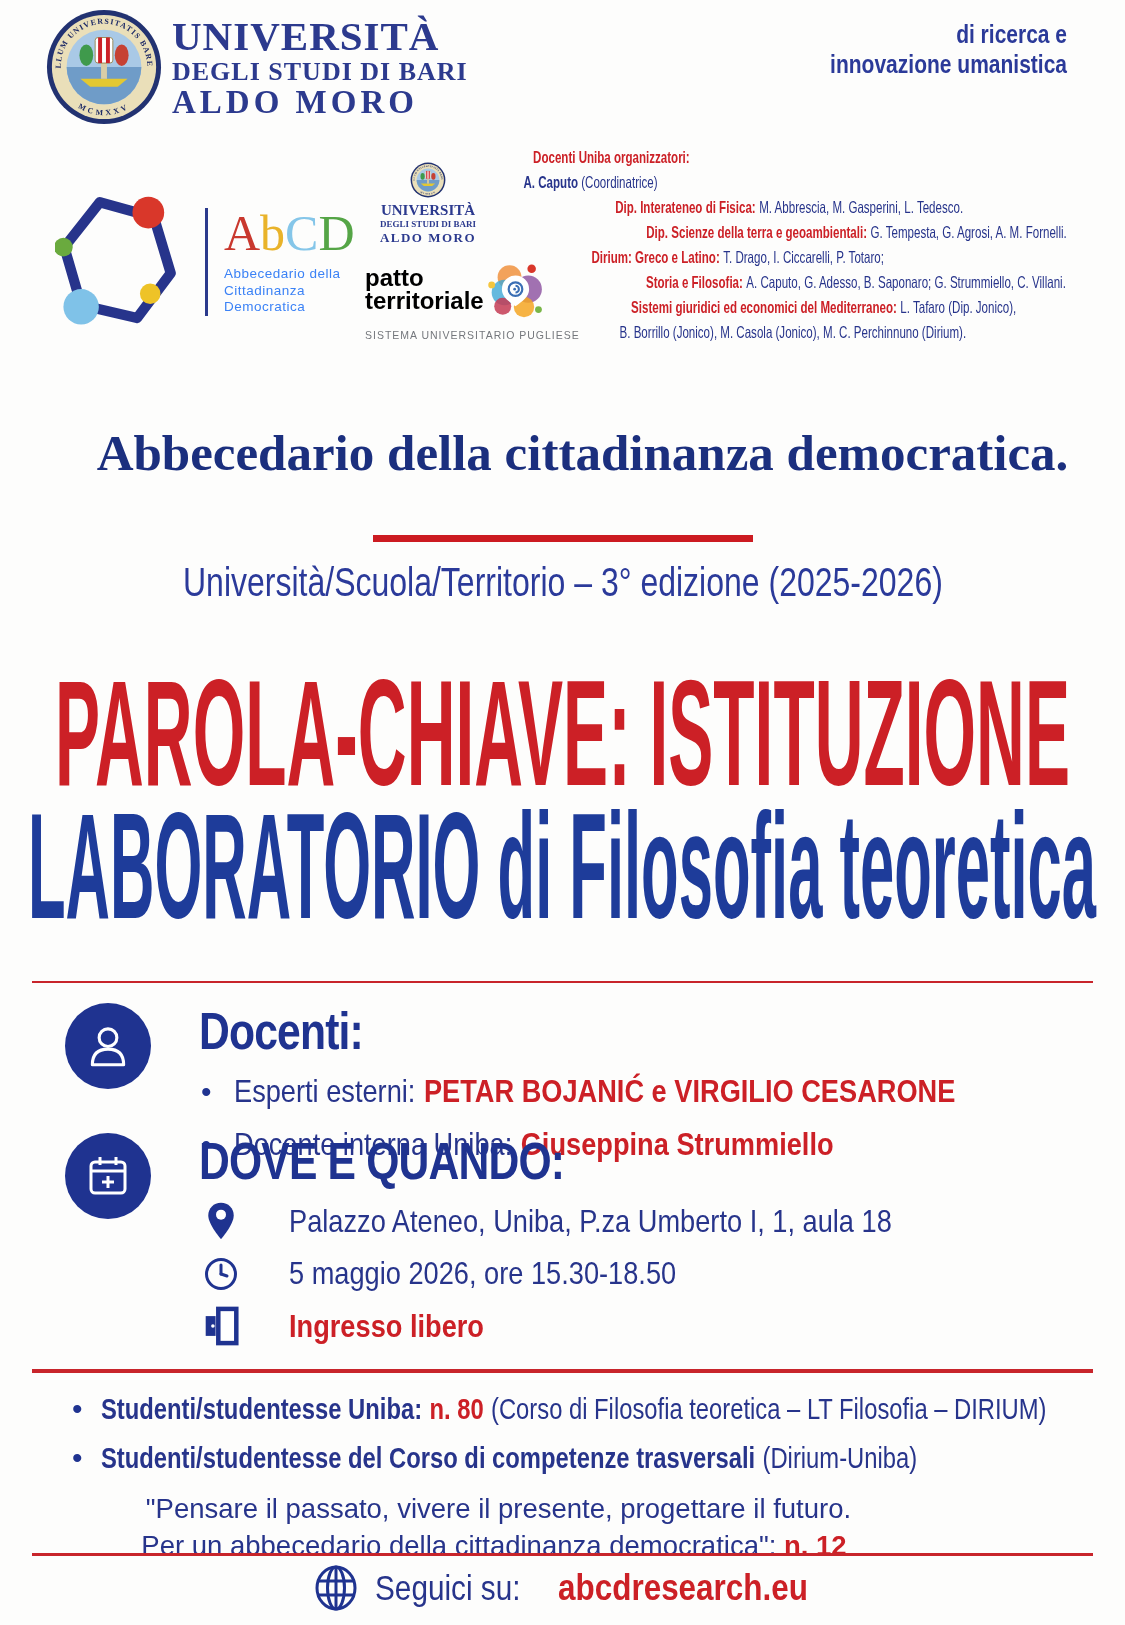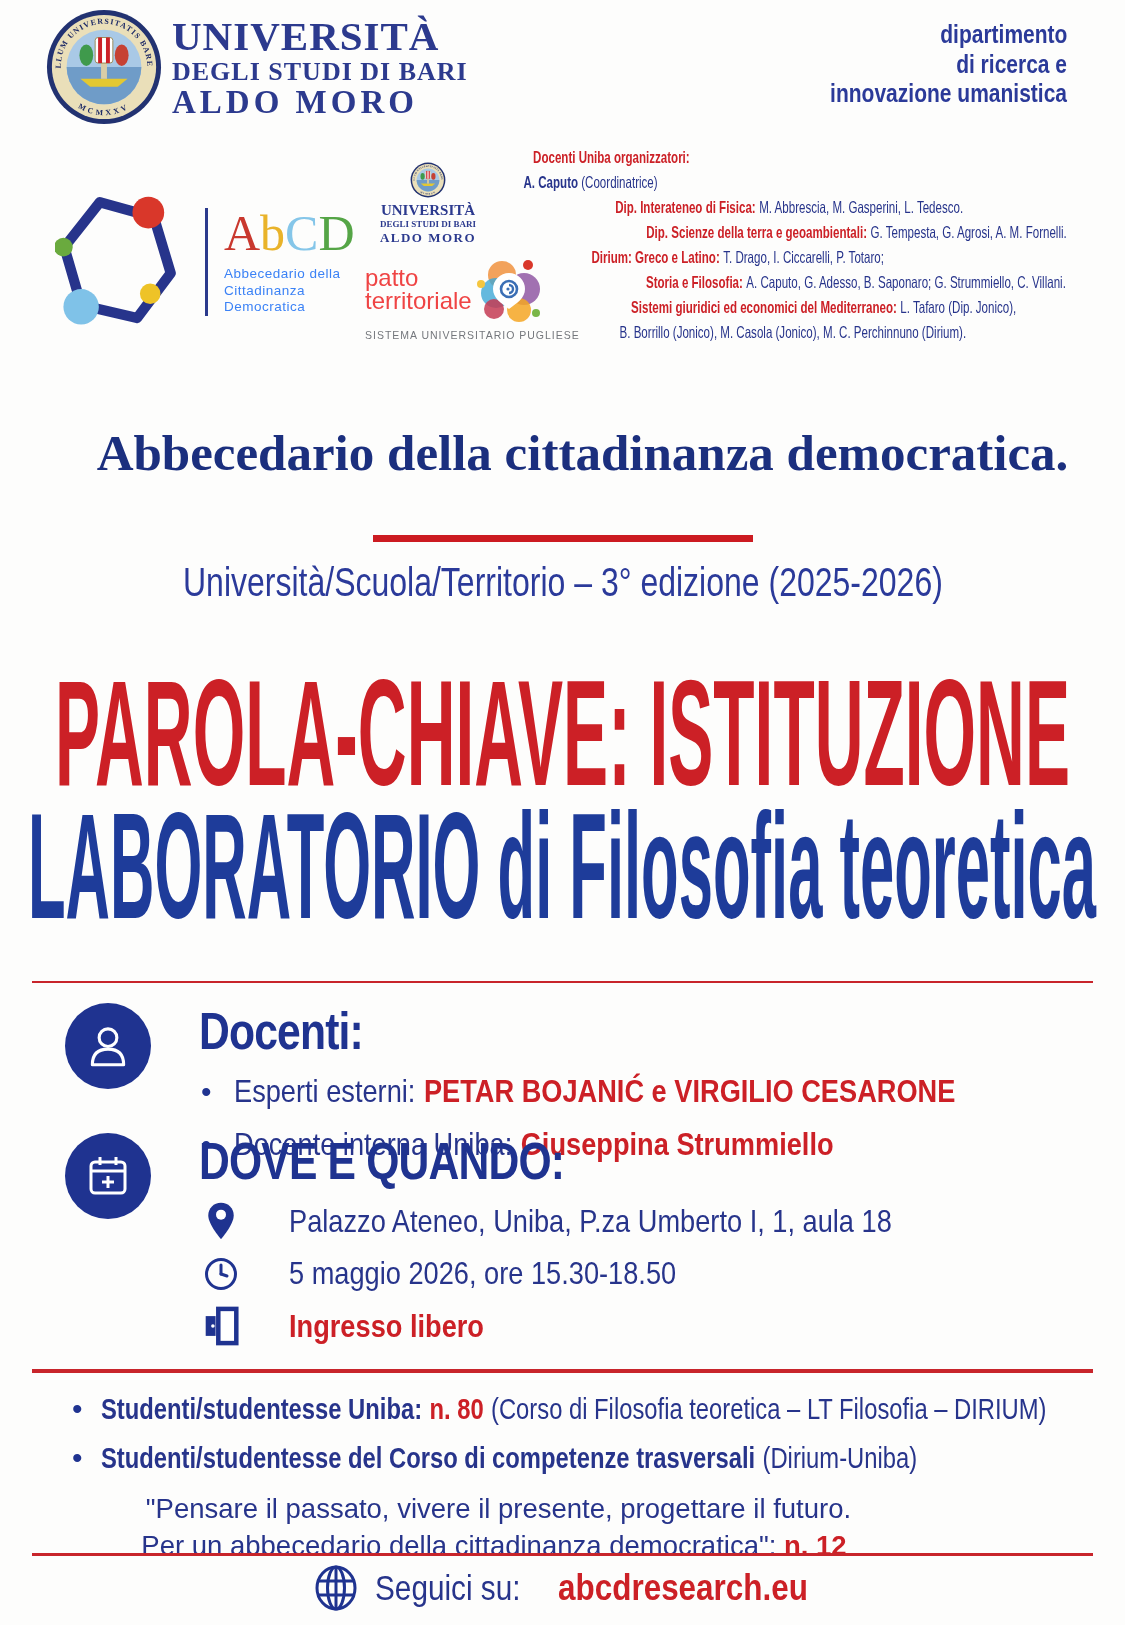--- a/index.html
+++ b/index.html
@@ -36,21 +36,21 @@
   .abcd-word .lc { color:#85c6e9; } .abcd-word .ld { color:#55a546; }
   .abcd-caption { color:#3b82f6; font-size:13.5px; line-height:1.25; margin-top:8px; letter-spacing:.5px; }
 
   .uniba-small { position:absolute; left:372px; top:162px; width:112px; text-align:center; color:#2c3a8e; font-family:"Liberation Serif", serif; font-weight:bold; }
   .uniba-small .u1 { font-size:15px; line-height:1.15; }
   .uniba-small .u2 { font-size:9px;  line-height:1.2; }
   .uniba-small .u3 { font-size:13px; letter-spacing:1.5px; line-height:1.2; }
 
   .patto { position:absolute; left:365px; top:253px; width:180px; }
   .patto-top { display:flex; align-items:center; }
-  .patto-name { color:#ef4444; font-weight:normal; font-size:24px; line-height:.95; }
+  .patto-name { color:#000000; font-weight:bold; font-size:24px; line-height:.95; }
   .patto-caption { color:#74777c; font-size:10.5px; letter-spacing:1px; margin-top:2px; white-space:nowrap; }
 
   
   .main-title { position:absolute; left:0; top:424px; width:100%; text-align:center;
     font-family:"Liberation Serif", serif; font-size:51px; color:#1b2f7e;padding-left:40px; }
   .title-divider { position:absolute; left:calc(50% - 190px); top:535px; width:380px; height:7px; background:#cc1b21; }
   .subtitle { position:absolute; left:0; top:560px; width:100%; text-align:center; color:#2b3a9a; font-size:40px; }
 
   .headline-svg { position:absolute; left:0; display:block; }
   .headline-svg text { font-family:"Liberation Sans", sans-serif; font-weight:bold; }
@@ -136,21 +136,20 @@
       </svg>
   </div>
 
   <div class="brand-wordmark">
     <div class="w1">UNIVERSITÀ</div>
     <div class="w2">DEGLI STUDI DI BARI</div>
     <div class="w3">ALDO MORO</div>
   </div>
 
   <div class="dept">
-    <div><span class="cx80r">dipartimento</span></div>
     <div><span class="cx80r">di ricerca e</span></div>
     <div><span class="cx80r">innovazione umanistica</span></div>
   </div>
 
   <div class="organizers">
     <div><span class="cx70 org-title">Docenti Uniba organizzatori:</span></div>
     <div><span class="cx70"><span class="org-name-b">A. Caputo</span> <span>(Coordinatrice)</span></span></div>
     <div><span class="cx70"><span class="org-label">Dip. Interateneo di Fisica:</span><span>M. Abbrescia, M. Gasperini, L. Tedesco.</span></span></div>
     <div><span class="cx70"><span class="org-label">Dip. Scienze della terra e geoambientali:</span><span>G. Tempesta, G. Agrosi, A. M. Fornelli.</span></span></div>
     <div><span class="cx70"><span class="org-label">Dirium: Greco e Latino:</span><span>T. Drago, I. Ciccarelli, P. Totaro;</span></span></div>

